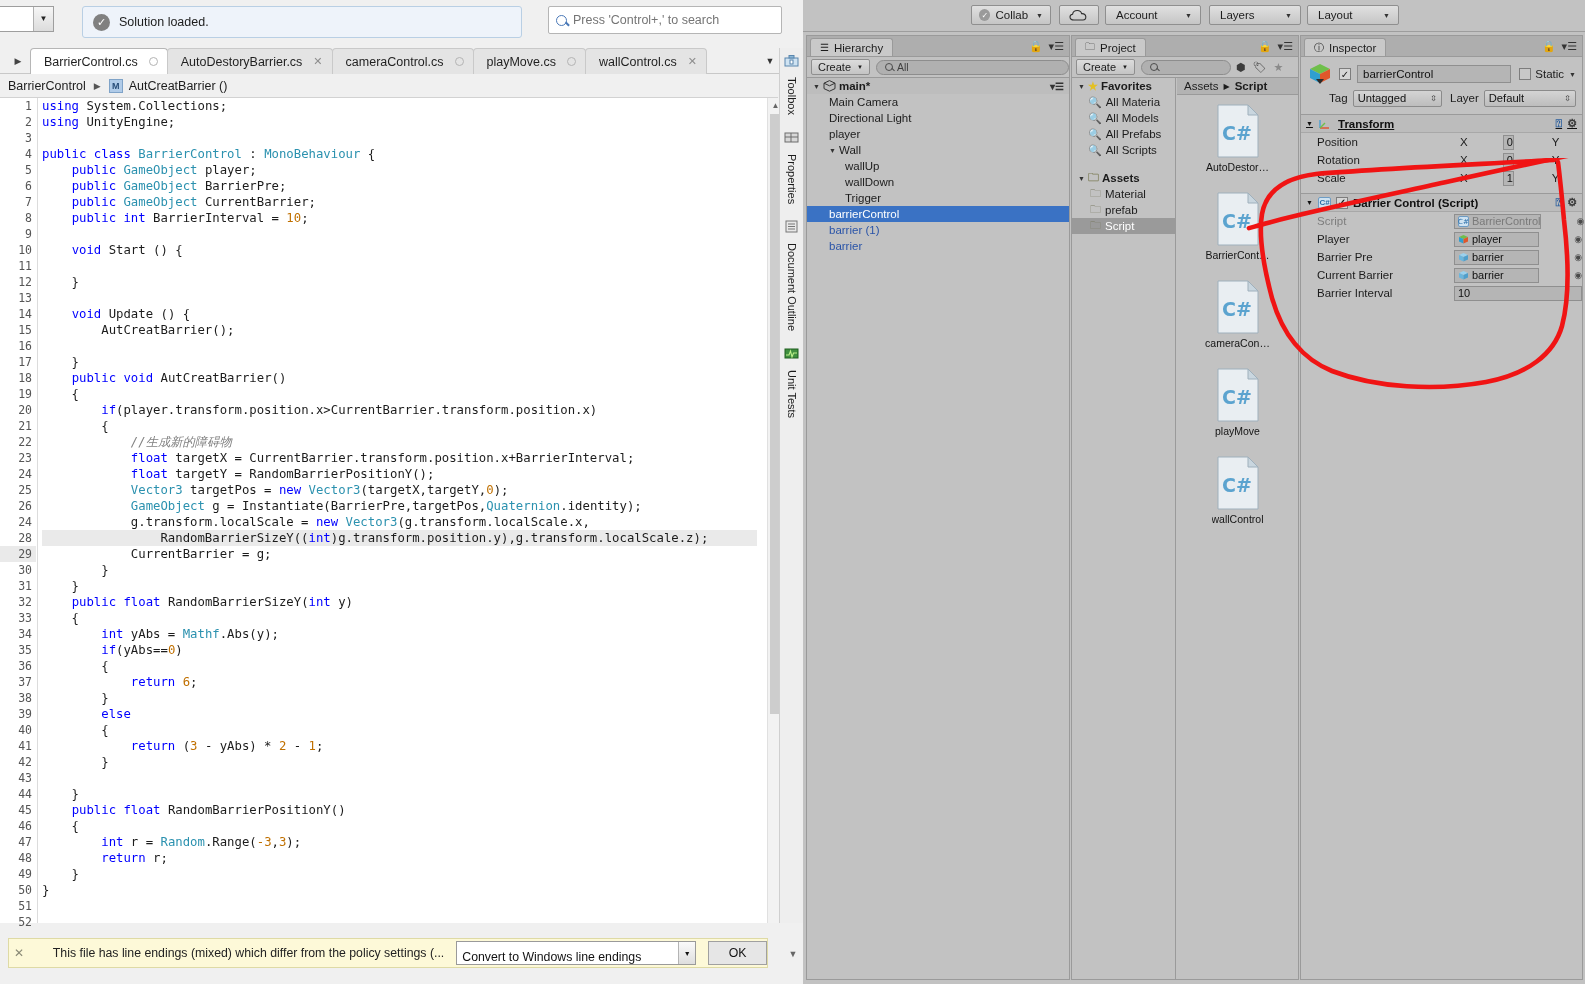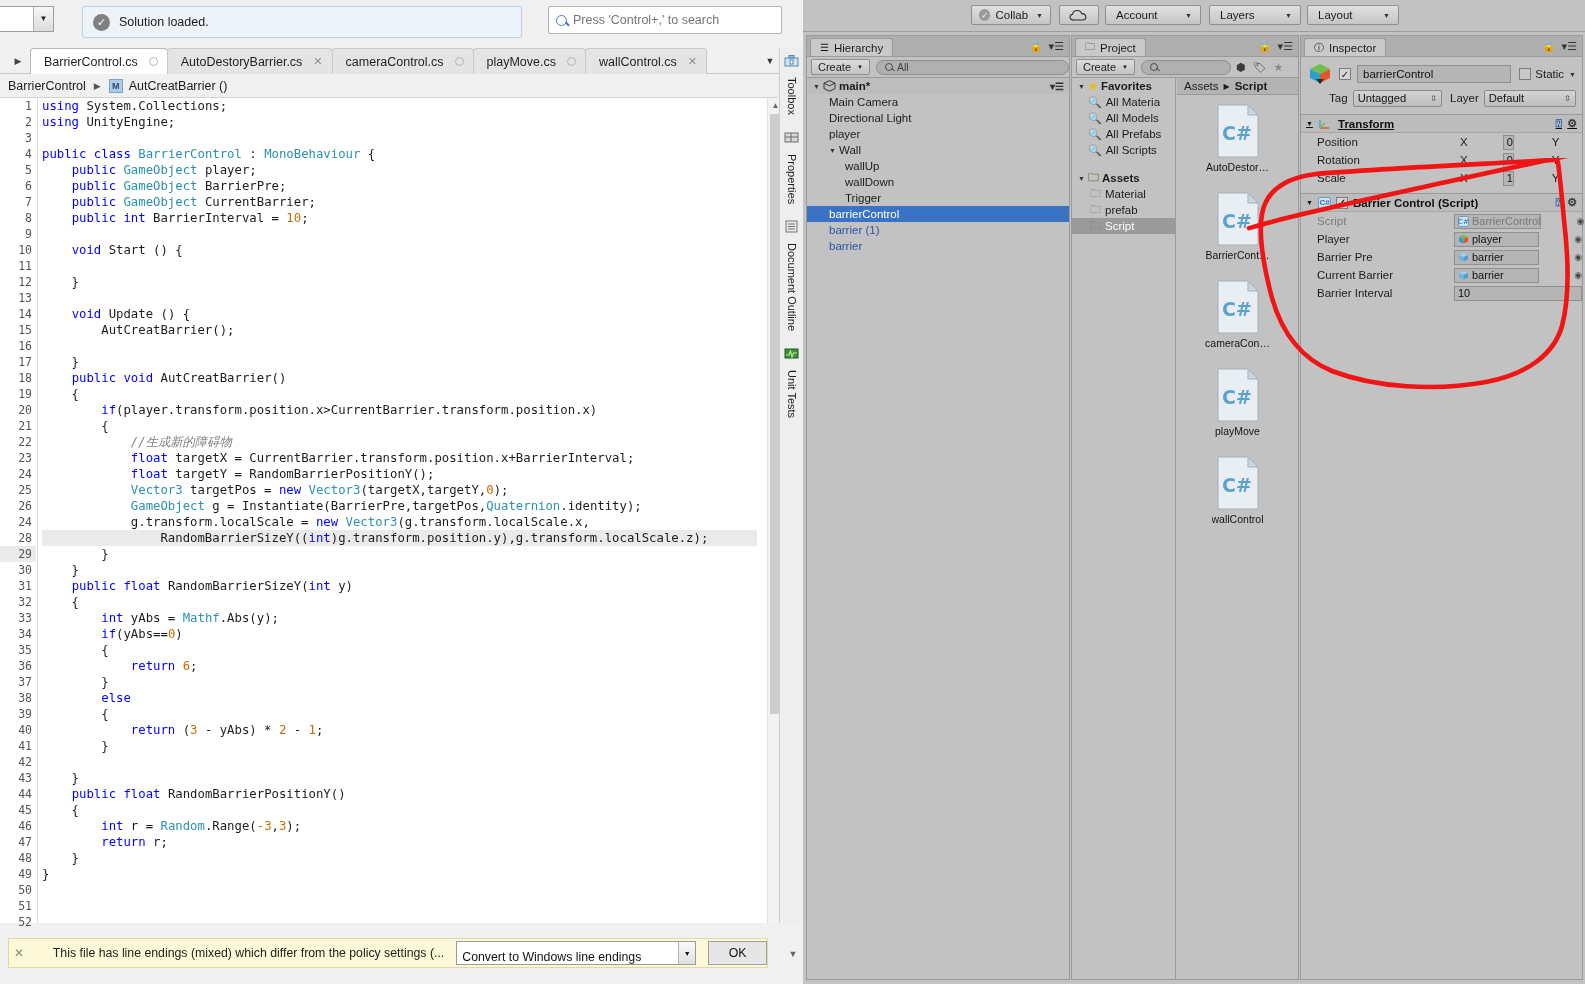--- a/index.html
+++ b/index.html
@@ -348,20 +348,21 @@
           <div class="cline">    {</div>
           <div class="cline">        <span class="k">if</span>(player.transform.position.x&gt;CurrentBarrier.transform.position.x)</div>
           <div class="cline">        {</div>
           <div class="cline">            <span class="c">//生成新的障碍物</span></div>
           <div class="cline">            <span class="k">float</span> targetX = CurrentBarrier.transform.position.x+BarrierInterval;</div>
           <div class="cline">            <span class="k">float</span> targetY = RandomBarrierPositionY();</div>
           <div class="cline">            <span class="t">Vector3</span> targetPos = <span class="k">new</span> <span class="t">Vector3</span>(targetX,targetY,<span class="n">0</span>);</div>
           <div class="cline">            <span class="t">GameObject</span> g = Instantiate(BarrierPre,targetPos,<span class="t">Quaternion</span>.identity);</div>
           <div class="cline">            g.transform.localScale = <span class="k">new</span> <span class="t">Vector3</span>(g.transform.localScale.x,</div>
           <div class="cline hl-row">                RandomBarrierSizeY((<span class="k">int</span>)g.transform.position.y),g.transform.localScale.z);</div>
+          <div class="cline">            CurrentBarrier = g;</div>
           <div class="cline">        }</div>
           <div class="cline">    }</div>
           <div class="cline">    <span class="k">public</span> <span class="k">float</span> RandomBarrierSizeY(<span class="k">int</span> y)</div>
           <div class="cline">    {</div>
           <div class="cline">        <span class="k">int</span> yAbs = <span class="t">Mathf</span>.Abs(y);</div>
           <div class="cline">        <span class="k">if</span>(yAbs==<span class="n">0</span>)</div>
           <div class="cline">        {</div>
           <div class="cline">            <span class="k">return</span> <span class="n">6</span>;</div>
           <div class="cline">        }</div>
           <div class="cline">        <span class="k">else</span></div>

